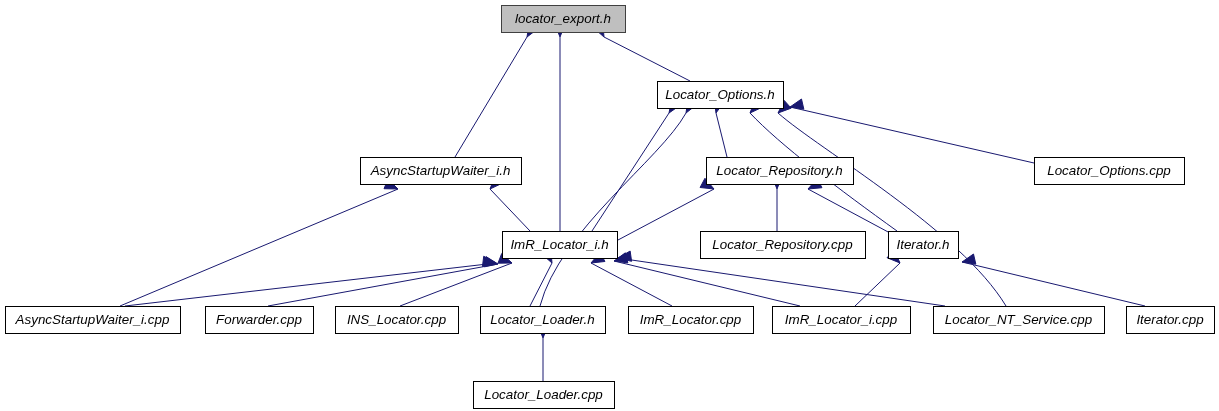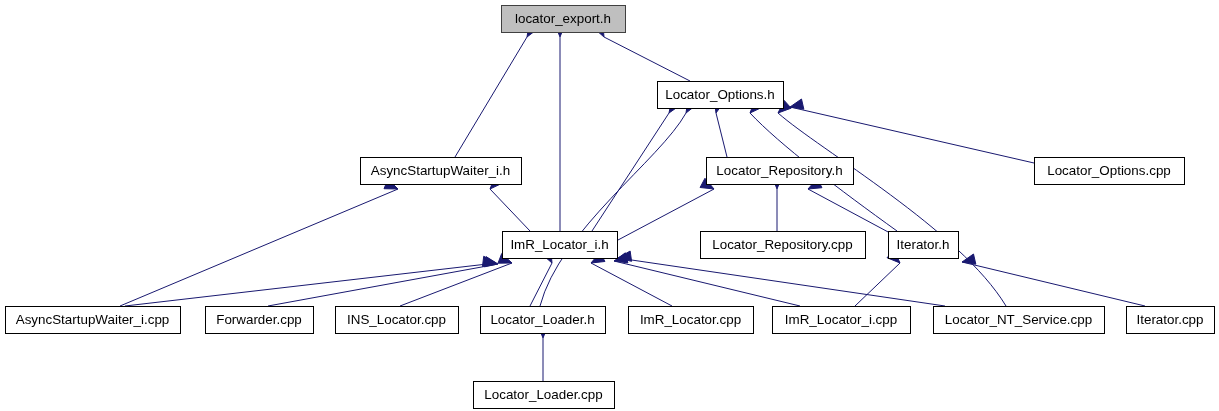--- a/index.html
+++ b/index.html
@@ -10,20 +10,21 @@
   body {
     width: 1219px;
     height: 411px;
     font-family: "Liberation Sans", sans-serif;
     overflow: hidden;
   }
   #graph-root {
     position: relative;
     width: 1219px;
     height: 308px;
+    font-style: italic;
   }
   svg.graph {
     position: absolute;
     top: 0;
     left: 0;
     width: 1219px;
     height: 411px;
     display: block;
   }
   .edge-line {

